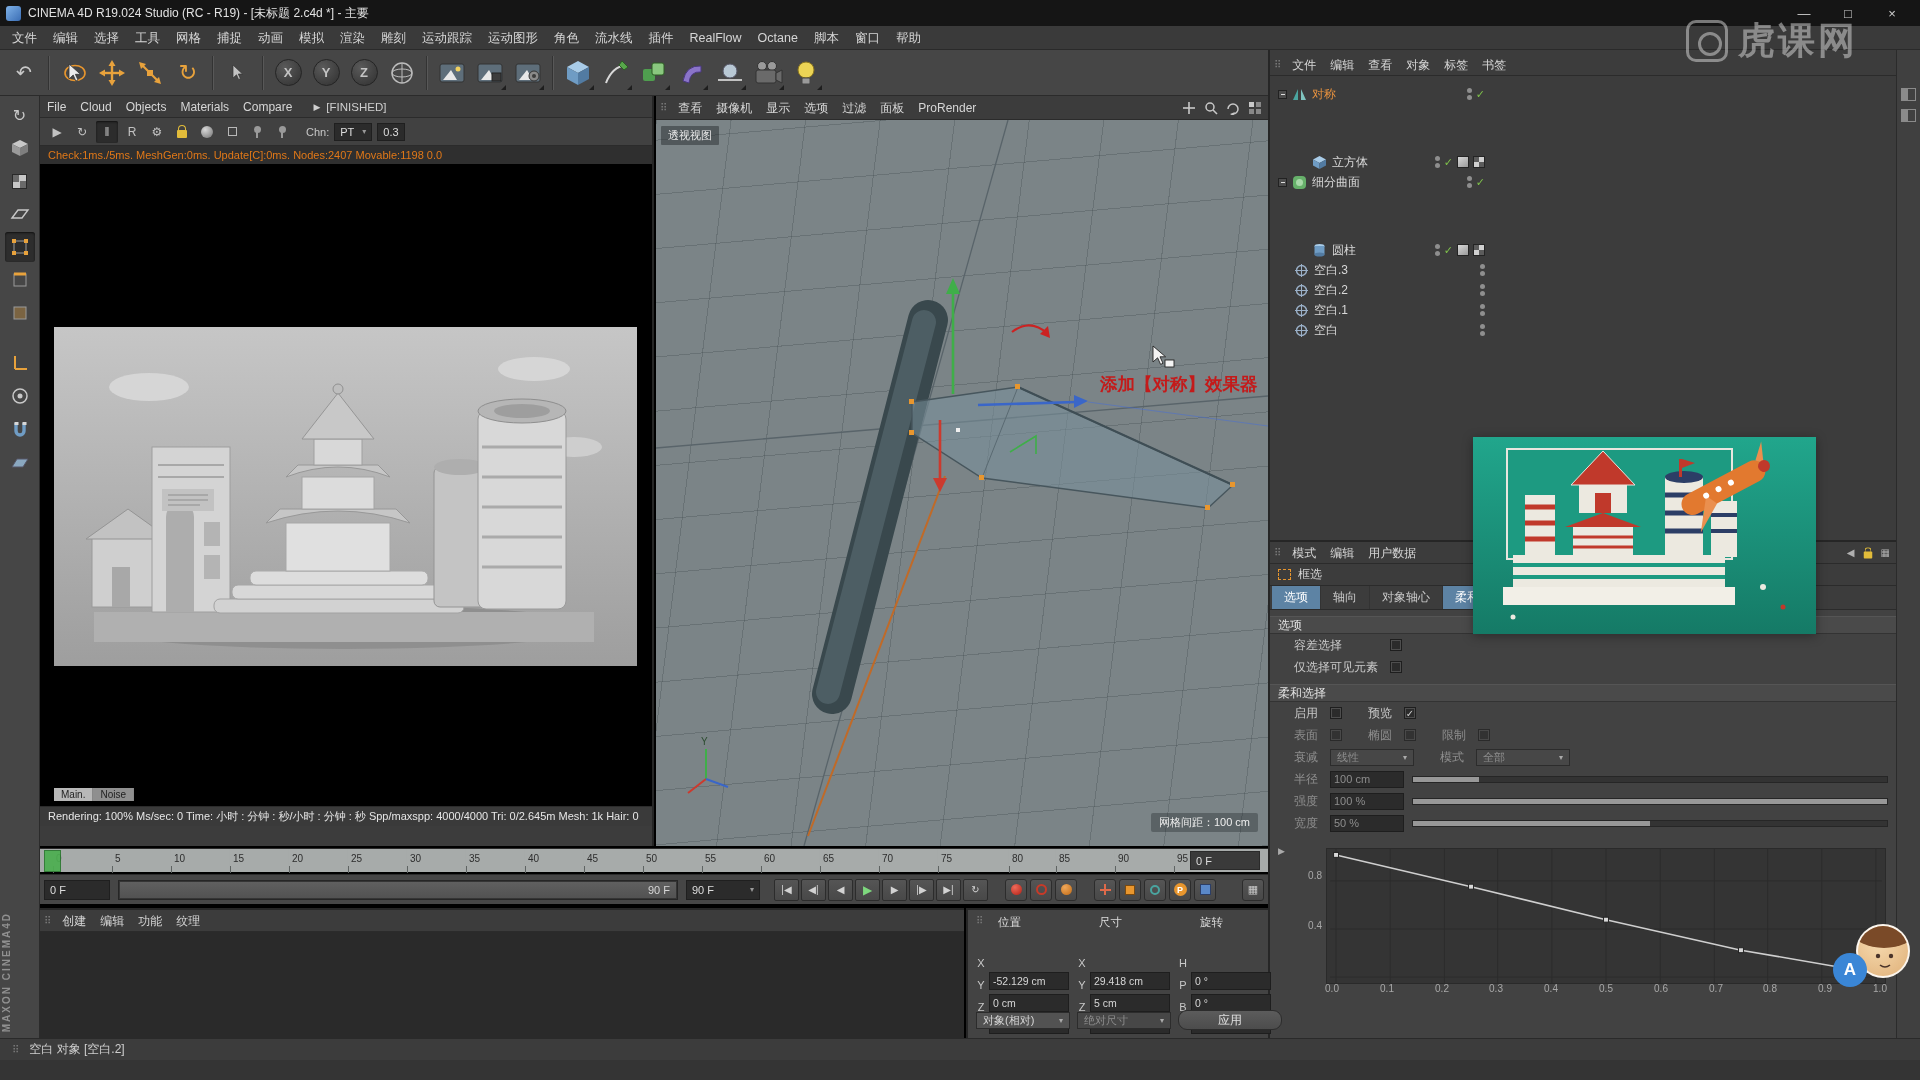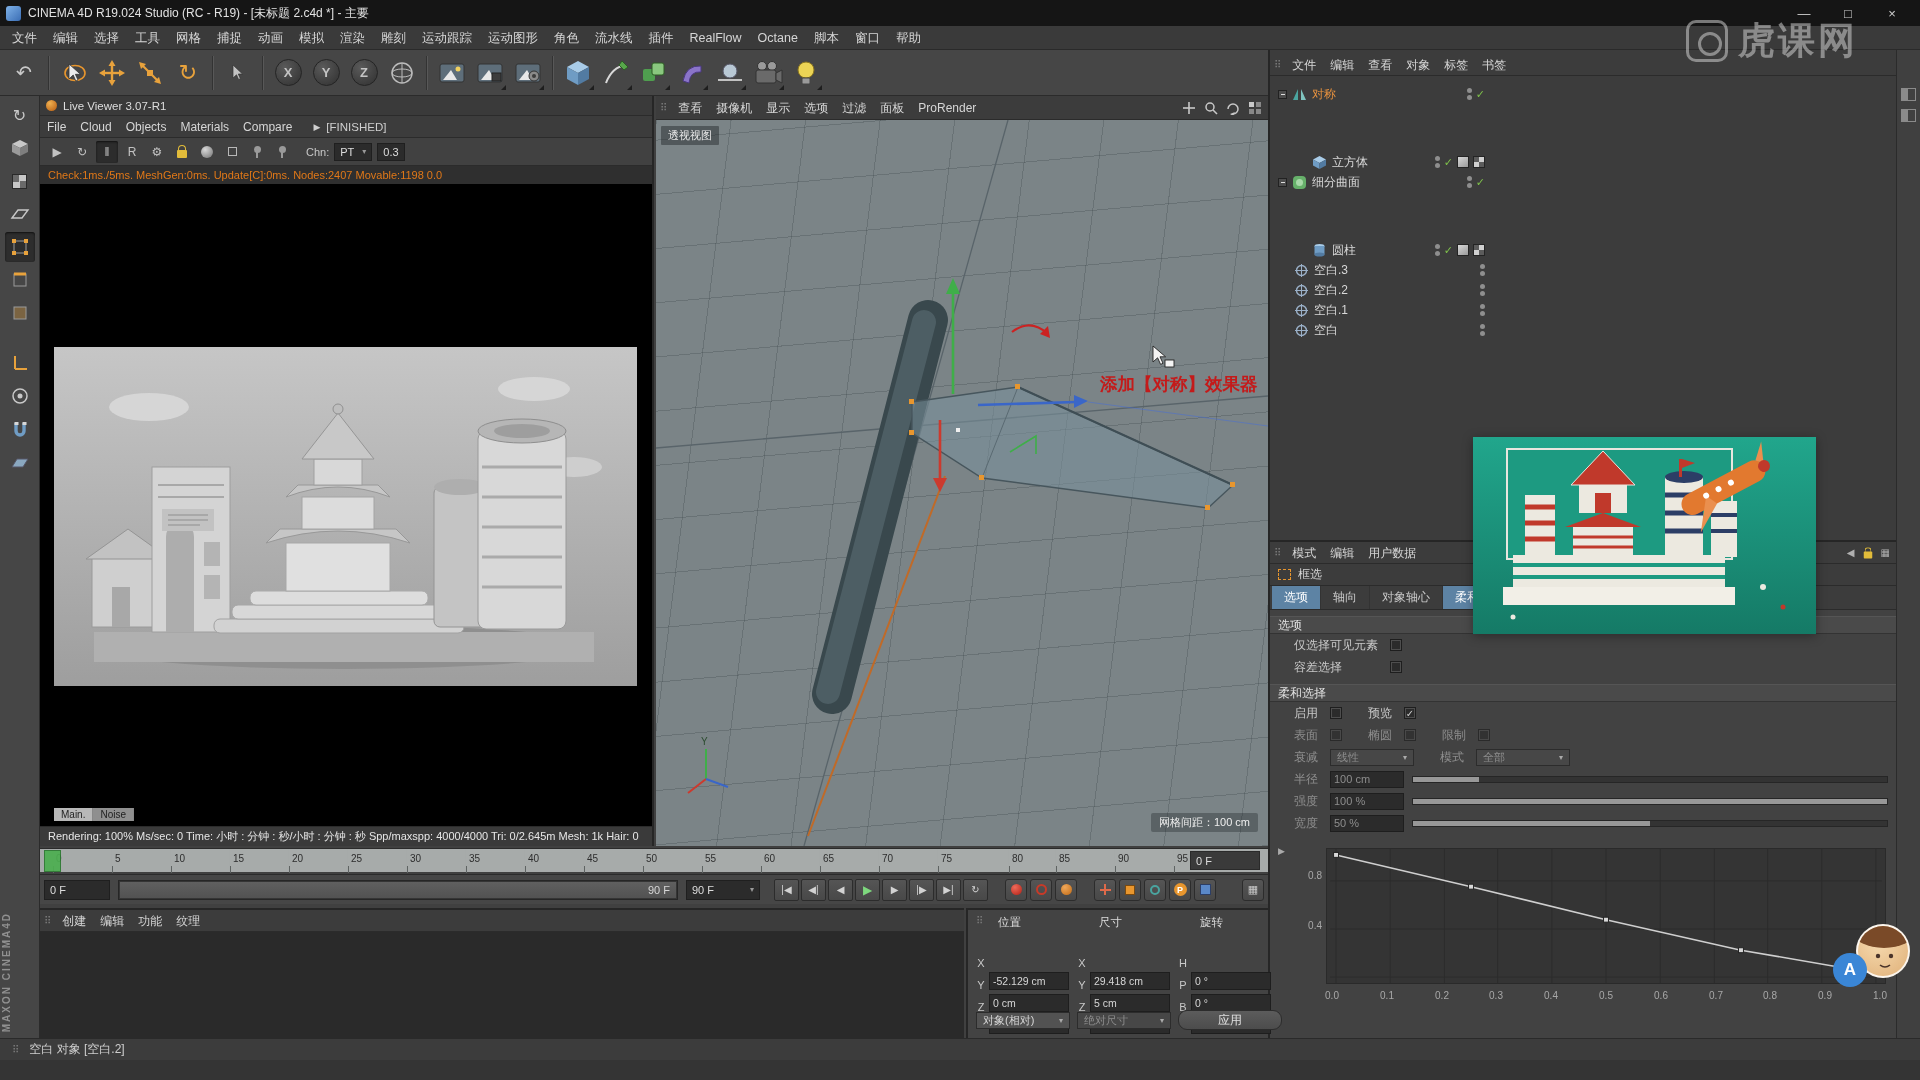--- a/index.html
+++ b/index.html
@@ -1,17 +1,17 @@
 <!DOCTYPE html>
 <html style="--accent: #5d83a4; --annotation: #c41a1a; --octane_stats: #e07818; --playhead: #4caf50; --selected_item: #e8923f;"><head>
 <meta charset="utf-8">
 <style>
   html,body{margin:0;padding:0;background:#222;}
   *{box-sizing:border-box;font-family:"Liberation Sans","DejaVu Sans",sans-serif;}
-  #app{position:relative;width:1920px;height:1080px;background:#404040;overflow:hidden;color:#d4d4d4;font-size:12px;}
+  #app{position:relative;width:1920px;height:1080px;background:#000000;overflow:hidden;color:#d4d4d4;font-size:12px;}
 
   
   .titlebar{position:absolute;left:0;top:0;width:1920px;height:26px;background:#151515;display:flex;align-items:center;padding:0 6px;z-index:40;}
   .app-icon{width:15px;height:15px;border-radius:3px;background:linear-gradient(135deg,#7fb2e8,#3a6db4);margin-right:7px;}
   .titlebar .title{font-size:12px;color:#e2e2e2;white-space:nowrap;}
   .win-controls{margin-left:auto;display:flex;height:26px;}
   .win-btn{width:44px;height:26px;display:flex;align-items:center;justify-content:center;color:#cfcfcf;font-size:13px;cursor:default;}
 
   
   .menubar{position:absolute;left:0;top:26px;width:1920px;height:24px;background:#3a3a3a;border-bottom:1px solid #2a2a2a;display:flex;align-items:center;padding:0 4px;z-index:39;}
@@ -117,21 +117,21 @@
   .dd .car{margin-left:auto;font-size:8px;color:#aaa;}
   .val-field{width:74px;height:17px;background:#2b2b2b;border:1px solid #1e1e1e;display:flex;align-items:center;font-size:11px;color:#c9c9c9;padding:0 3px;gap:2px;}
   .dis .val-field{color:#8d8d8d;}
   .stepper{margin-left:auto;display:flex;flex-direction:column;line-height:4px;}
   .stepper i{font-style:normal;font-size:5px;color:#999;}
   .slider{height:7px;background:#333;border:1px solid #262626;flex:1;margin:0 10px 0 8px;position:relative;}
   .slider i{position:absolute;left:0;top:0;bottom:0;background:#989898;}
   .curve-wrap{position:relative;margin-top:10px;height:170px;}
   .curve-plot{position:absolute;left:56px;top:4px;width:560px;height:136px;background:#343434;border:1px solid #2a2a2a;}
   .curve-ylab{position:absolute;left:20px;width:32px;text-align:right;font-size:10px;color:#a8a8a8;}
-  .curve-xlabs{position:absolute;left:56px;top:146px;width:560px;height:14px;}
+  .curve-xlabs{position:absolute;left:56px;top:139px;width:560px;height:14px;}
   .curve-xlabs span{position:absolute;transform:translateX(-50%);font-size:10px;color:#a8a8a8;}
   .preset-arrow{position:absolute;left:8px;top:2px;color:#aaa;font-size:9px;}
 
   
   .ruler{position:absolute;left:40px;top:848px;width:1228px;height:24px;background:#a7abaa;border-top:1px solid #2b2b2b;display:flex;}
   .tick{position:absolute;top:0;height:24px;border-left:1px solid #70757404;font-size:10px;color:#2d2d2d;}
   .tick span{position:absolute;left:3px;top:4px;}
   .tick::after{content:"";position:absolute;left:0;bottom:0;width:1px;height:7px;background:#5e6362;}
   .playhead{position:absolute;left:4px;top:1px;width:17px;height:22px;background:var(--playhead);border:1px solid #2c7a31;z-index:2;opacity:.92;}
   .ruler-frame{position:absolute;right:8px;top:2px;width:70px;height:19px;background:#3a3a3a;border:1px solid #2a2a2a;color:#ddd;font-size:11px;display:flex;align-items:center;padding:0 5px;gap:4px;}
@@ -410,24 +410,20 @@
       </div>
     <div class="lt-btn">
         <svg width="20" height="20">
           <polygon points="2,15 7,7 18,7 13,15" fill="#8aa8c0" stroke="#556"></polygon>
         </svg>
       </div>
   </div>
   <div class="maxon-brand">MAXON CINEMA4D</div>
 
   <div class="live-viewer">
-    <div class="lv-title">
-      <div class="lv-logo"></div>
-      <span>Live Viewer 3.07-R1</span>
-    </div>
     <div class="panel-bar lv-menu">
       <span class="menu-item">File</span>
       <span class="menu-item">Cloud</span>
       <span class="menu-item">Objects</span>
       <span class="menu-item">Materials</span>
       <span class="menu-item">Compare</span>
       <span class="lv-finished">
         <span style="font-size:9px">▶</span>
         <span>[FINISHED]</span>
       </span>
@@ -795,25 +791,25 @@
       </div>
       <div class="tabs">
         <span class="tab active">选项</span>
         <span class="tab">轴向</span>
         <span class="tab">对象轴心</span>
         <span class="tab active">柔和选择</span>
       </div>
 
       <div class="sec-head">选项</div>
       <div class="arow">
+        <span class="lbl">容差选择</span>
+        <span class="cb"></span>
+      </div>
+      <div class="arow">
         <span class="lbl">仅选择可见元素</span>
-        <span class="cb"></span>
-      </div>
-      <div class="arow">
-        <span class="lbl">容差选择</span>
         <span class="cb"></span>
       </div>
 
       <div class="sec-head">柔和选择</div>
       <div class="arow">
         <span class="lbl s">启用</span>
         <span class="cb"></span>
         <span style="width:26px"></span>
         <span class="lbl s">预览</span>
         <span class="cb">✓</span>

